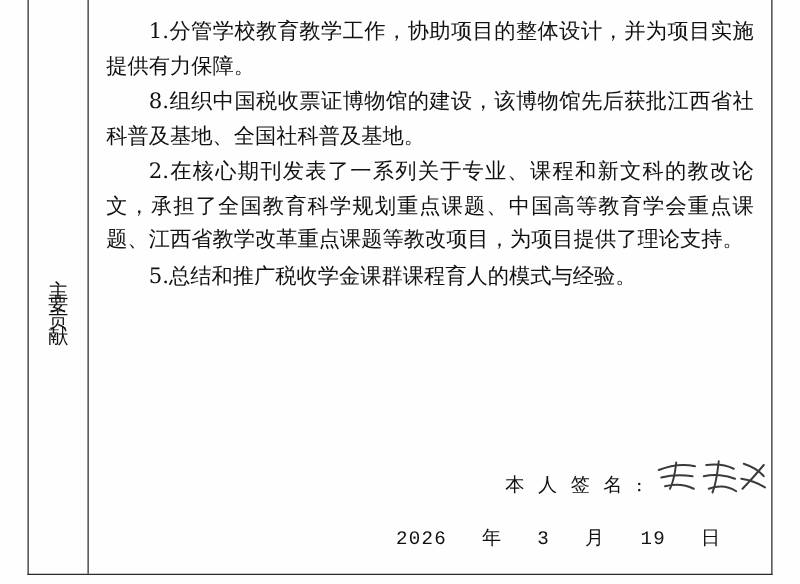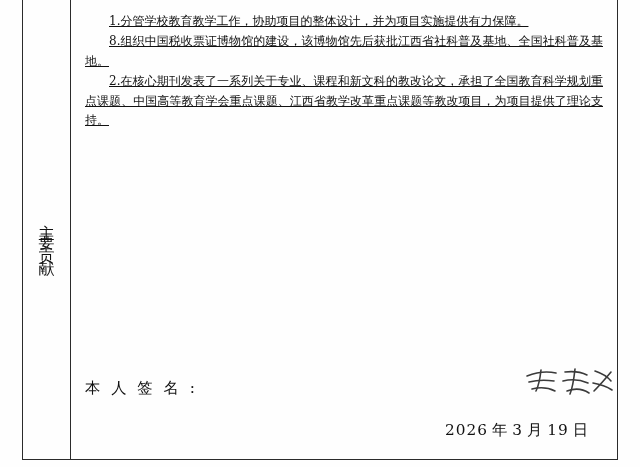--- a/index.html
+++ b/index.html
@@ -53,36 +53,35 @@
     text-align: center;
     margin-top: 10px;
   }
   .content-cell {
     flex: 1 1 auto;
     box-sizing: border-box;
     padding: 12px 14px 0 14px;
     position: relative;
   }
   .para {
-    font-size: 12px;
+    font-size: 17px;
     line-height: 1.62;
     text-align: justify;
     text-justify: inter-ideograph;
     text-indent: 2em;
     margin: 0 0 1px 0;
     color: #111111;
-    text-decoration: underline;
   }
   .sign-row {
     position: absolute;
     left: 14px;
     right: 2px;
     bottom: 58px;
     display: flex;
-    justify-content: space-between;
+    justify-content: flex-end;
     align-items: flex-end;
   }
   .sign-label {
     font-size: 15.3px;
     letter-spacing: 3px;
     color: #111;
     padding-bottom: 2px;
   }
   .sign-mark {
     width: 92px;
@@ -91,37 +90,38 @@
     margin-left: 6px;
   }
   .date-row {
     position: absolute;
     right: 26px;
     bottom: 18px;
     font-size: 15.3px;
     color: #111;
     letter-spacing: 1px;
   }
-  .date-row span { margin: 0 2px; }
+  .date-row span { margin: 0 14px; font-family: Liberation Mono, monospace; }
   .sig-svg { display: block; }
 </style>
 </head>
 <body>
 
 <div class="page">
   <div class="table">
 
     <div class="label-cell">
       <div class="label-vertical">主要贡献</div>
     </div>
 
     <div class="content-cell">
       <p class="para">1.分管学校教育教学工作，协助项目的整体设计，并为项目实施提供有力保障。</p>
       <p class="para">8.组织中国税收票证博物馆的建设，该博物馆先后获批江西省社科普及基地、全国社科普及基地。</p>
       <p class="para">2.在核心期刊发表了一系列关于专业、课程和新文科的教改论文，承担了全国教育科学规划重点课题、中国高等教育学会重点课题、江西省教学改革重点课题等教改项目，为项目提供了理论支持。</p>
+      <p class="para">5.总结和推广税收学金课群课程育人的模式与经验。</p>
 
       <div class="sign-row">
         <div class="sign-label">本 人 签 名 :</div>
         <div class="sign-mark">
           <svg class="sig-svg" width="92" height="34" viewBox="0 0 92 34" xmlns="http://www.w3.org/2000/svg">
             <g stroke="#3a3a3a" fill="none" stroke-width="1.6" stroke-linecap="round">
               <path d="M4 9 C14 5, 24 4, 33 6"></path>
               <path d="M18 3 C17 12, 16 18, 13 24"></path>
               <path d="M6 15 C14 13, 24 13, 31 14"></path>
               <path d="M9 22 C17 20, 26 21, 32 24"></path>

